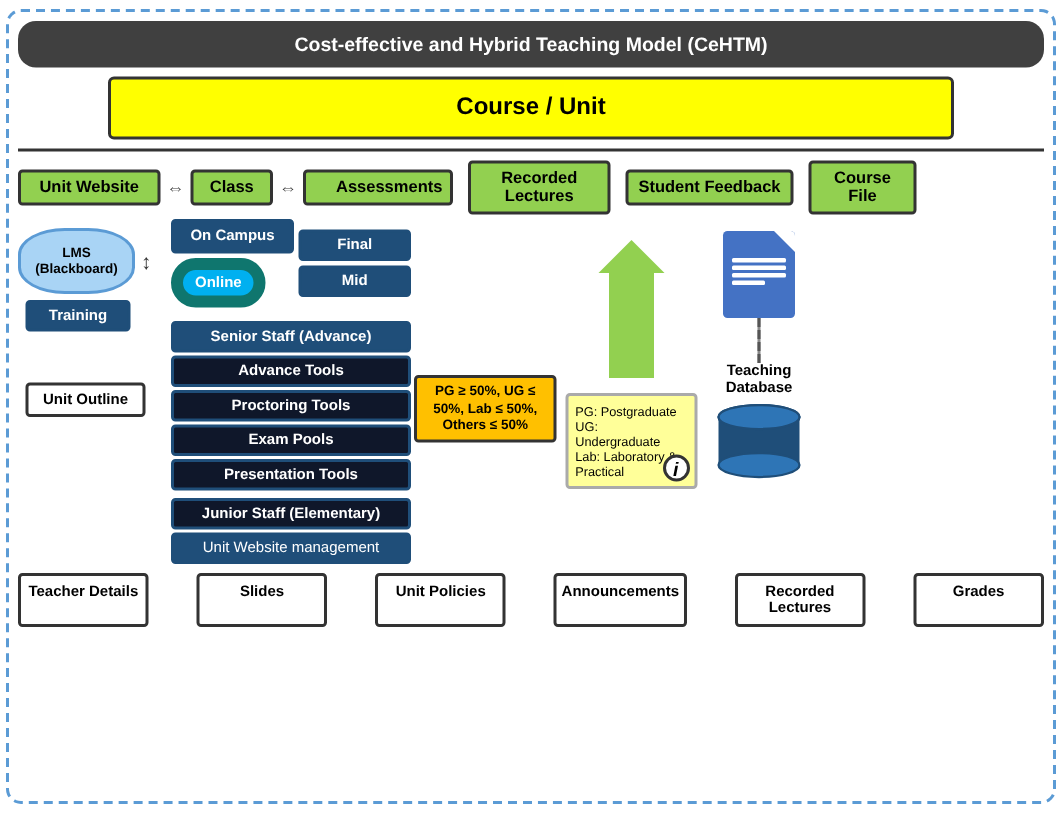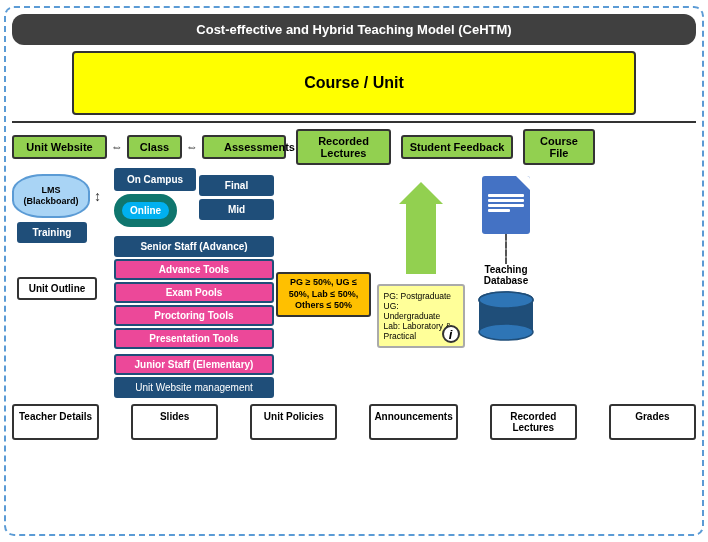--- a/index.html
+++ b/index.html
@@ -33,21 +33,21 @@
       font-weight: bold;
       margin-bottom: 6px;
     }
 
     .course-unit-box {
       background: #ffff00;
       border: 2px solid #333;
       text-align: center;
       font-size: 16px;
       font-weight: bold;
-      padding: 21px 0;
+      padding: 10px 0;
       margin: 0 60px 6px 60px;
       border-radius: 4px;
     }
 
     .horizontal-line {
       border-top: 2px solid #333;
       margin: 0 0 6px 0;
     }
 
     .green-box {
@@ -110,21 +110,21 @@
       color: #fff;
       border: 2px solid #1f4e79;
       text-align: center;
       font-size: 10px;
       font-weight: bold;
       padding: 3px 5px;
       border-radius: 3px;
     }
 
     .blue-list-box {
-      background: #ec4899;
+      background: #0f172a;
       color: #fff;
       border: 2px solid #1f4e79;
       text-align: center;
       font-size: 10px;
       font-weight: bold;
       padding: 3px 5px;
       border-radius: 3px;
       width: 100%;
     }
 
@@ -167,21 +167,21 @@
 
     .top-box-unit-website {
       width: 95px;
     }
 
     .top-box-class {
       width: 55px;
     }
 
     .top-box-assessments {
-      width: 84px;
+      width: 100px;
       padding-left: 20px;
     }
 
     .top-box-recorded {
       width: 95px;
     }
 
     .top-box-feedback {
       width: 112px;
     }
@@ -376,24 +376,24 @@
       </div>
 
       <div class="staff-boxes" style="margin-top:6px;">
         <div class="blue-list-box" style="background:#1f4e79; font-weight:bold;">
           <span>Senior Staff (Advance)</span>
         </div>
         <div class="blue-list-box">
           <span>Advance Tools</span>
         </div>
         <div class="blue-list-box">
+          <span>Proctoring Tools</span>
+        </div>
+        <div class="blue-list-box">
           <span>Exam Pools</span>
-        </div>
-        <div class="blue-list-box">
-          <span>Proctoring Tools</span>
         </div>
         <div class="blue-list-box">
           <span>Presentation Tools</span>
         </div>
         <div class="blue-list-box" style="font-weight:bold; margin-top:3px;">
           <span>Junior Staff (Elementary)</span>
         </div>
         <div class="unit-website-mgmt">
           <span>Unit Website management</span>
         </div>

